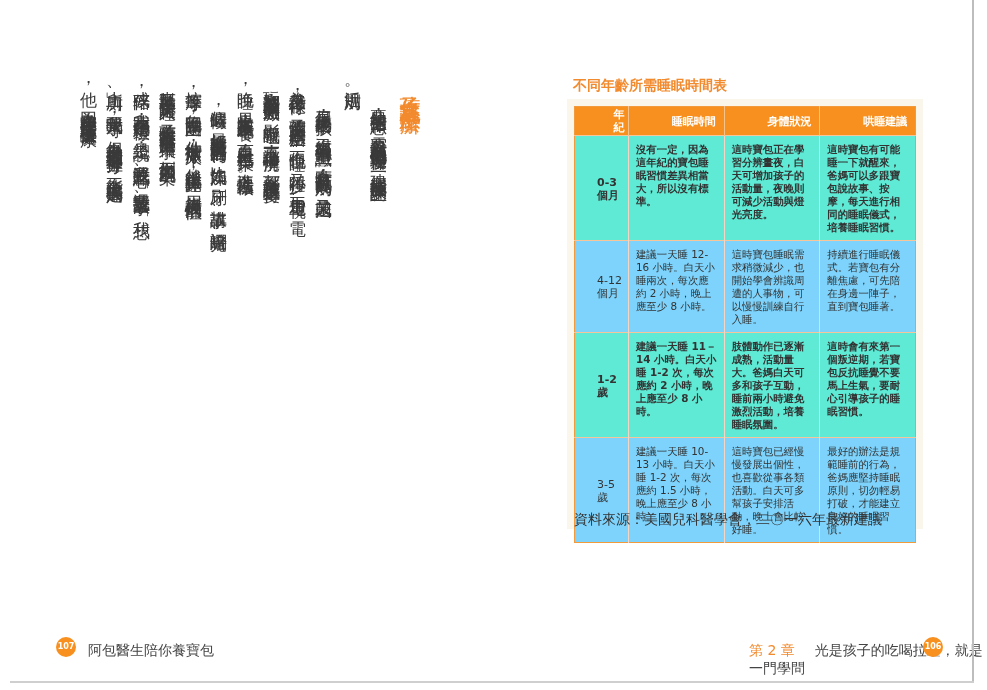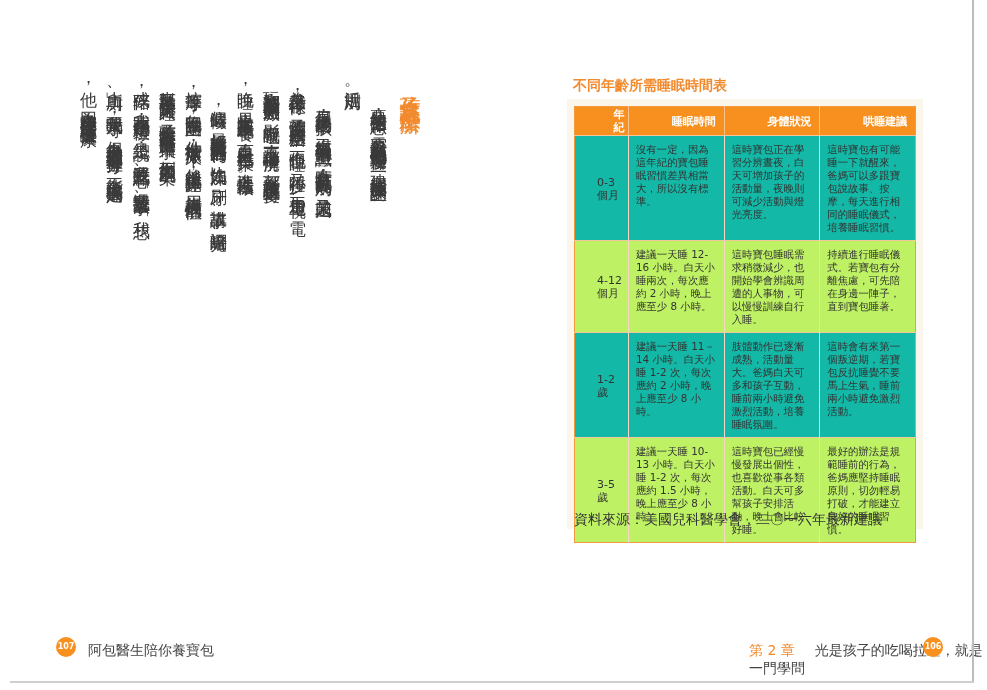--- a/index.html
+++ b/index.html
@@ -44,22 +44,22 @@
   table.sleep th {
     background: #f7901e; color: #fff; font-weight: bold; height: 25px; font-size: 11px;
     border-left: 1px solid #f8c38a;
     padding-left: 36px;
   }
   table.sleep th:first-child { border-left: none; }
   table.sleep td {
     vertical-align: top; padding: 7px 5px 6px 7px; border-left: 1px solid #f5d6c4;
   }
   table.sleep td.age { vertical-align: middle; padding-left: 22px; font-size: 11px; border-left: none; }
-  table.sleep tr.pink td { background: #14b8a6; }
-  table.sleep tr.peach td { background: #bef264; }
+  table.sleep tr.pink td { background: #5eead4; font-weight: bold; }
+  table.sleep tr.peach td { background: #7dd3fc; }
   table.sleep tr.body-row td { border-top: 1px solid #f7c59a; }
   .source {
     position: absolute; left: 574px; top: 511px;
     font-family: "DejaVu Sans", sans-serif; font-size: 14px; color: #333;
   }
 
   
   .page-badge {
     position: absolute; width: 20px; height: 20px; border-radius: 50%;
     background: #f7901e; color: #fff; font-family: "DejaVu Sans", sans-serif;
@@ -123,21 +123,21 @@
         <tr class="peach body-row" style="height:85px;">
           <td class="age">4-12 個月</td>
           <td>建議一天睡 12-16 小時。白天小睡兩次，每次應約 2 小時，晚上應至少 8 小時。</td>
           <td>這時寶包睡眠需求稍微減少，也開始學會辨識周遭的人事物，可以慢慢訓練自行入睡。</td>
           <td>持續進行睡眠儀式。若寶包有分離焦慮，可先陪在身邊一陣子，直到寶包睡著。</td>
         </tr>
         <tr class="pink body-row" style="height:102px;">
           <td class="age">1-2 歲</td>
           <td>建議一天睡 11－14 小時。白天小睡 1-2 次，每次應約 2 小時，晚上應至少 8 小時。</td>
           <td>肢體動作已逐漸成熟，活動量大。爸媽白天可多和孩子互動，睡前兩小時避免激烈活動，培養睡眠氛圍。</td>
-          <td>這時會有來第一個叛逆期，若寶包反抗睡覺不要馬上生氣，睡前兩小時避免激烈活動。</td>
+          <td>這時會有來第一個叛逆期，若寶包反抗睡覺不要馬上生氣，要耐心引導孩子的睡眠習慣。</td>
         </tr>
         <tr class="peach body-row" style="height:94px;">
           <td class="age">3-5 歲</td>
           <td>建議一天睡 10-13 小時。白天小睡 1-2 次，每次應約 1.5 小時，晚上應至少 8 小時。</td>
           <td>這時寶包已經慢慢發展出個性，也喜歡從事各類活動。白天可多幫孩子安排活動，晚上會比較好睡。</td>
           <td>最好的辦法是規範睡前的行為，爸媽應堅持睡眠原則，切勿輕易打破，才能建立良好的睡眠習慣。</td>
         </tr>
       </tbody>
     </table>
 

